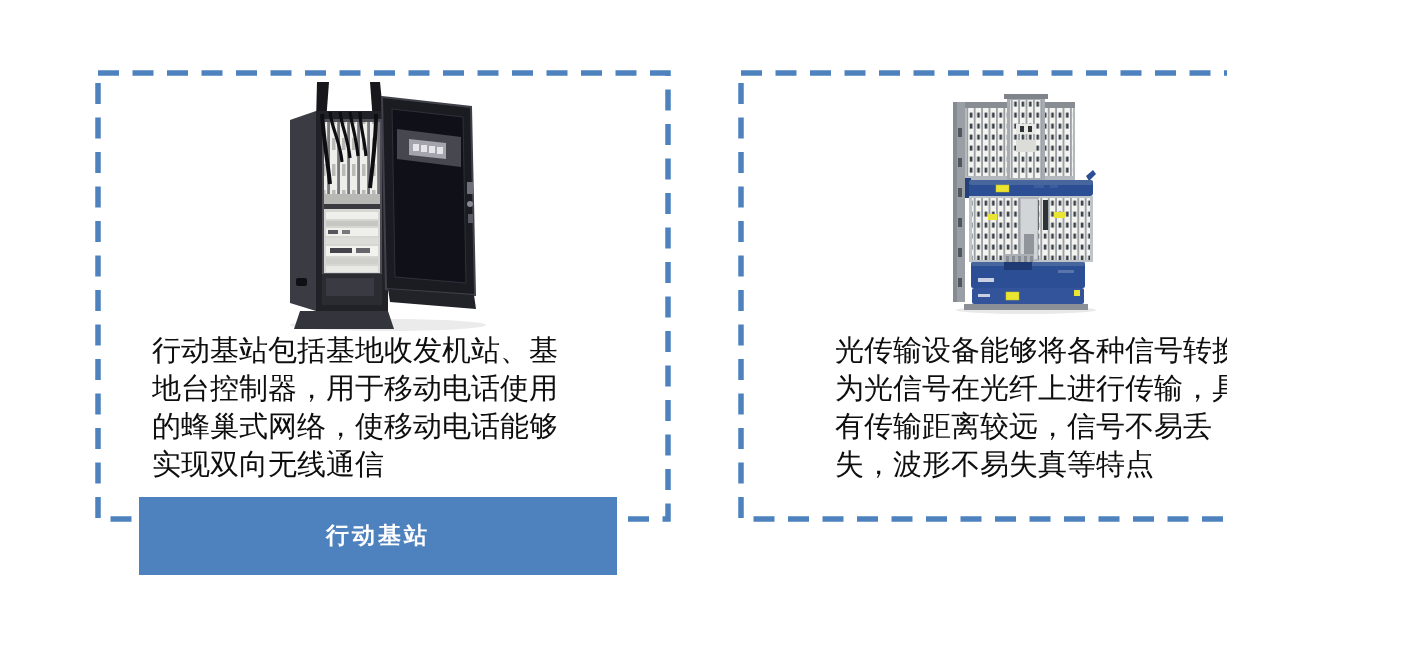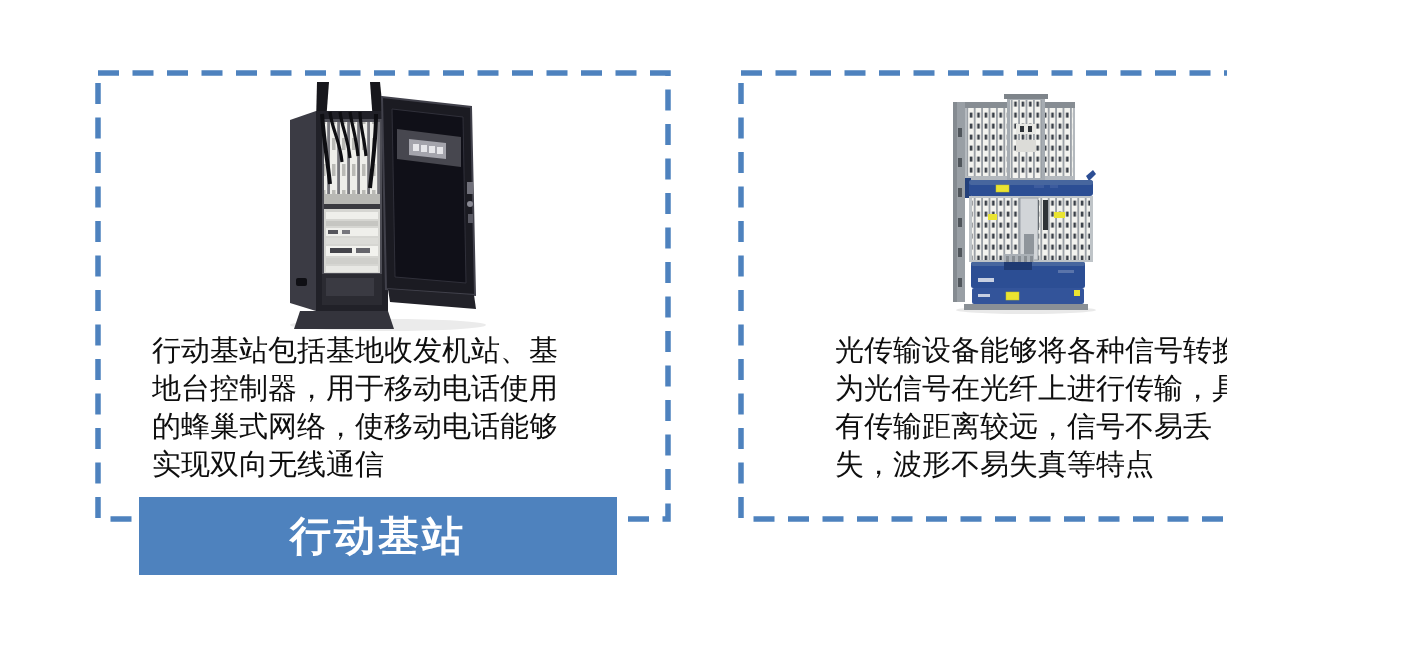--- a/index.html
+++ b/index.html
@@ -21,21 +21,21 @@
   #panel-right .equip { left:208px; top:18px; width:152px; height:226px; }
   .desc {
     position:absolute; font-size:29px; line-height:38px; color:#0e0e0e;
     white-space:pre-line; width:500px;
   }
   #panel-left  .desc { left:57px; top:261px; }
   #panel-right .desc { left:53px; top:261px;margin-left:44px; }
   .label-bar {
     position:absolute; top:427px; height:78px; line-height:78px;
     background:var(--accent,#4E82BE); color:#ffffff; text-align:center;
-    font-size:41px; font-weight:bold; letter-spacing:3px;
+    font-size:23px; font-weight:bold; letter-spacing:3px;
   }
   #panel-left  .label-bar { left:44px; width:478px; }
   #panel-right .label-bar { left:49px; width:471px; }
 </style>
 </head>
 <body>
 
 <div class="stage">
 
   <section class="panel" id="panel-left">

